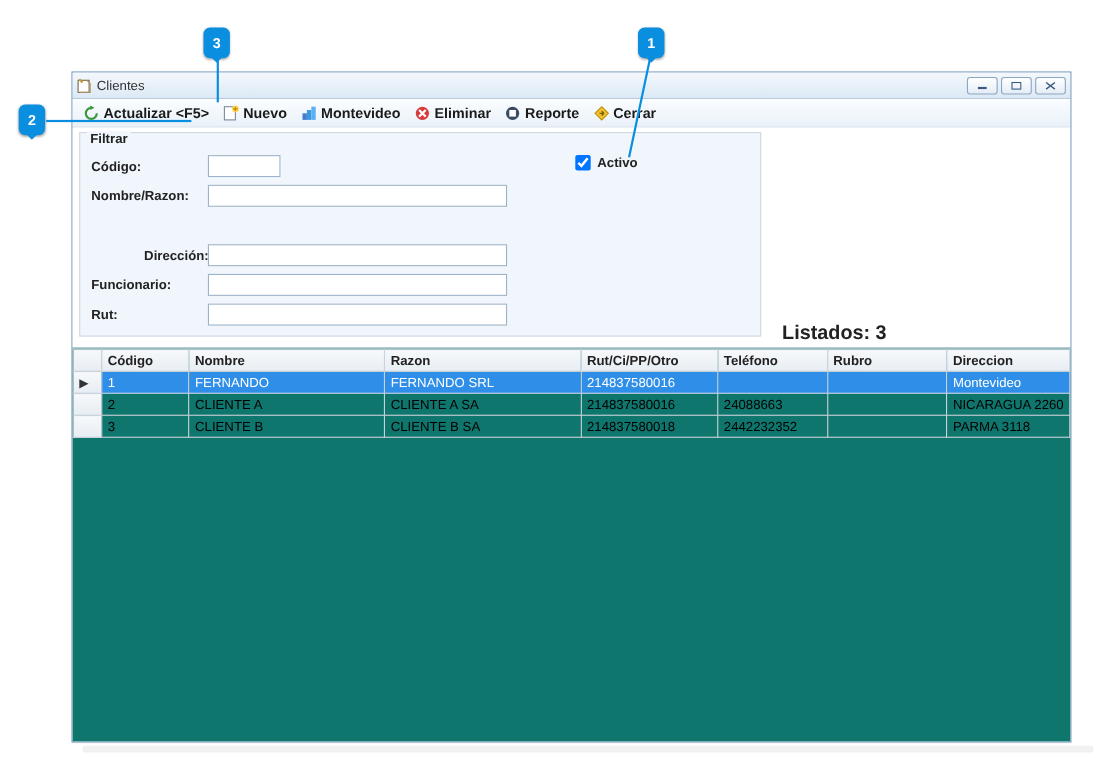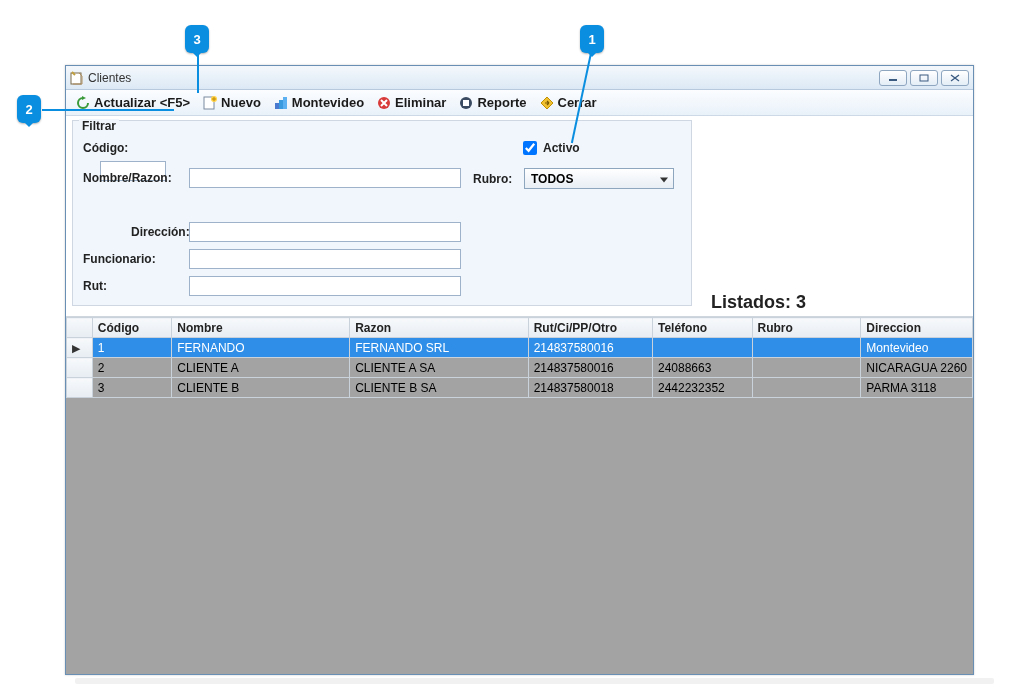--- a/index.html
+++ b/index.html
@@ -184,21 +184,21 @@
   }
 
   
   .grid {
     position: absolute;
     left: 0;
     top: 200px;
     right: 0;
     bottom: 0;
     border-top: 1px solid #cfd6de;
-    background:#a3a3a3;
+    background:#0f766e;
     overflow:auto;
   }
   table.dgrid { border-collapse: collapse; width: 100%; }
   .dgrid th, .dgrid td {
     border: 1px solid #c9d1da;
     font-size: 12px;
     padding: 2px 5px;
     text-align: left;
     height: 20px;
     white-space: nowrap;
@@ -325,21 +325,21 @@
         </span>
       <span>Cerrar</span>
     </div>
   </div>
 
   <div class="content">
 
     <div class="filter-group">
       <div class="filter-legend">Filtrar</div>
 
-      <div class="frow" style="left:10px; top:20px;flex-direction:column;">
+      <div class="frow" style="left:10px; top:20px;">
         <span class="flabel" style="width:100px;">Código:</span>
         <input class="finput" style="width: 66px;" value="">
       </div>
       <div class="frow" style="left:10px; top:47px;">
         <span class="flabel" style="width:100px;">Nombre/Razon:</span>
         <input class="finput" style="width: 272px;" value="">
       </div>
       <div class="frow" style="left:10px; top:101px;">
         <span class="flabel" style="width:100px;padding-left:48px;">Dirección:</span>
         <input class="finput" style="width: 272px;" value="">
@@ -349,26 +349,20 @@
         <input class="finput" style="width: 272px;" value="">
       </div>
       <div class="frow" style="left:10px; top:155px;">
         <span class="flabel" style="width:100px;">Rut:</span>
         <input class="finput" style="width: 272px;" value="">
       </div>
 
       <div class="frow" style="left:450px; top:20px;">
         <input type="checkbox" class="chk" checked="" style="">
         <span class="flabel">Activo</span>
-      </div>
-      <div class="frow" style="left:400px; top:47px;">
-        <span class="flabel" style="width:45px;">Rubro:</span>
-        <div class="combo" style="width:150px;">
-          <span>TODOS</span>
-        </div>
       </div>
     </div>
 
     <div class="listados">Listados: 3</div>
 
     <div class="grid">
       <table class="dgrid">
         <thead>
           <tr>
             <th class="rowhead"></th>

